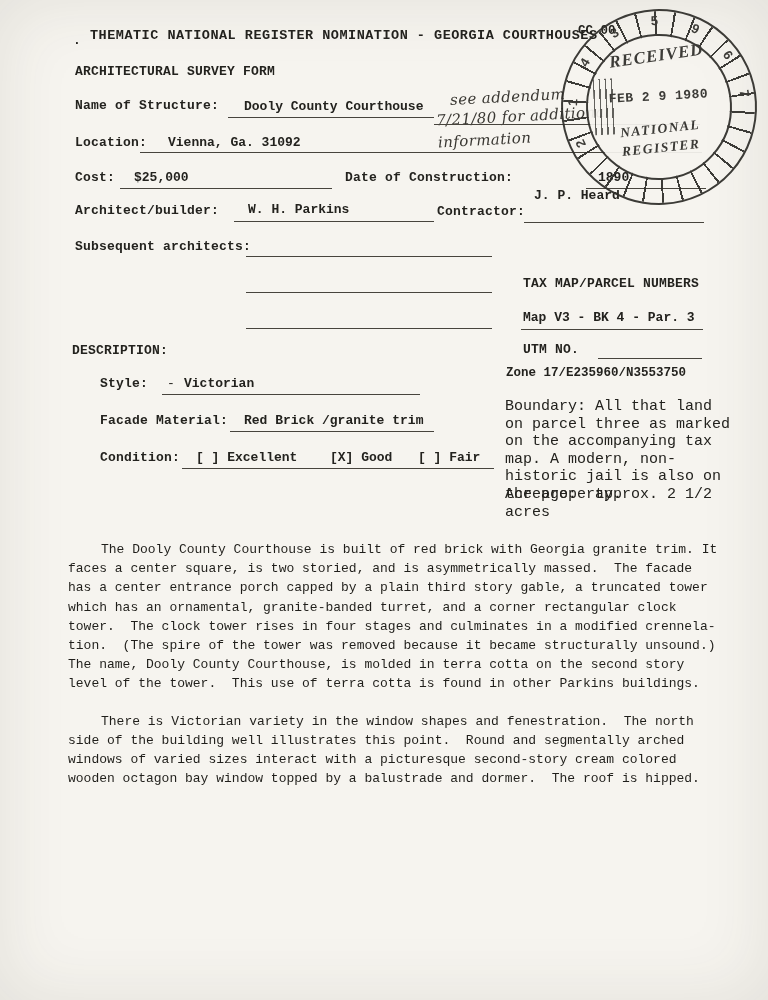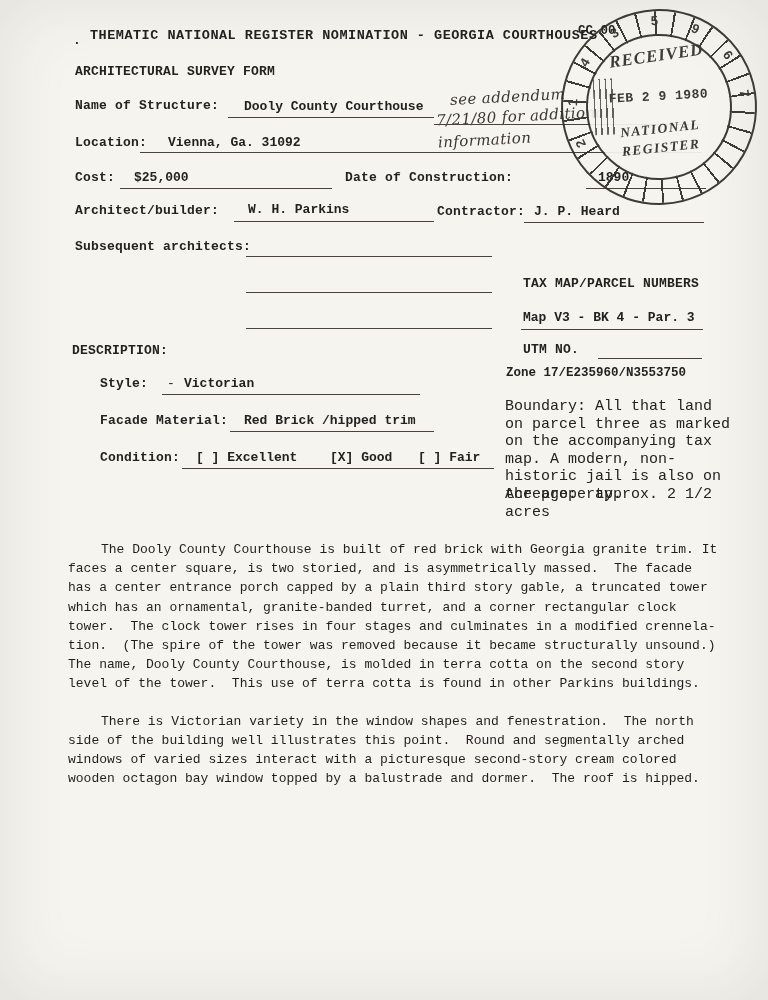--- a/index.html
+++ b/index.html
@@ -81,21 +81,21 @@
   <span class="abs lbl" style="left:345px;top:170px">Date of Construction:</span>
   <span class="abs lbl" style="left:75px;top:203px">Architect/builder:</span>
   <span class="abs lbl" style="left:437px;top:204px">Contractor:</span>
   <span class="abs lbl" style="left:75px;top:239px">Subsequent architects:</span>
 
   <span class="abs val" style="left:244px;top:99px">Dooly County Courthouse</span>
   <span class="abs val" style="left:168px;top:135px">Vienna, Ga. 31092</span>
   <span class="abs val" style="left:134px;top:170px">$25,000</span>
   <span class="abs val" style="left:598px;top:170px">1890</span>
   <span class="abs val" style="left:248px;top:202px">W. H. Parkins</span>
-  <span class="abs val" style="left:534px;top:204px">J. P. Heard</span>
+  <span class="abs val" style="left:534px;top:188px">J. P. Heard</span>
 
   <div class="abs rule" style="left:228px;top:117px;width:206px"></div>
   <div class="abs rule" style="left:434px;top:124px;width:266px"></div>
   <div class="abs rule" style="left:140px;top:152px;width:562px"></div>
   <div class="abs rule" style="left:120px;top:188px;width:212px"></div>
   <div class="abs rule" style="left:586px;top:188px;width:120px"></div>
   <div class="abs rule" style="left:234px;top:221px;width:200px"></div>
   <div class="abs rule" style="left:524px;top:222px;width:180px"></div>
   <div class="abs rule" style="left:246px;top:256px;width:246px"></div>
   <div class="abs rule" style="left:246px;top:292px;width:246px"></div>
@@ -111,21 +111,21 @@
 
   <span class="abs lbl" style="left:72px;top:343px">DESCRIPTION:</span>
   <span class="abs lbl" style="left:523px;top:342px">UTM NO.</span>
   <span class="abs small" style="left:506px;top:366px;font-weight:700">Zone 17/E235960/N3553750</span>
 
   <span class="abs lbl" style="left:100px;top:376px">Style:</span>
   <span class="abs val" style="left:167px;top:376px;font-weight:400">-</span>
   <span class="abs val" style="left:184px;top:376px">Victorian</span>
 
   <span class="abs lbl" style="left:100px;top:413px">Facade Material:</span>
-  <span class="abs val" style="left:244px;top:413px">Red Brick /hipped trim</span>
+  <span class="abs val" style="left:244px;top:413px">Red Brick /granite trim</span>
 
   <span class="abs lbl" style="left:100px;top:450px">Condition:</span>
   <span class="abs val" style="left:196px;top:450px">[ ] Excellent</span>
   <span class="abs val" style="left:330px;top:450px">[X] Good</span>
   <span class="abs val" style="left:418px;top:450px">[ ] Fair</span>
 
   <div class="abs rightcol" style="left:505px;top:398px;width:230px">Boundary: All that land on parcel three as marked on the accompanying tax map. A modern, non-historic jail is also on the property.</div>
   <div class="abs rightcol" style="left:505px;top:486px;width:240px">Acreage:  approx. 2 1/2 acres</div>
 
   <div class="bodytext">

